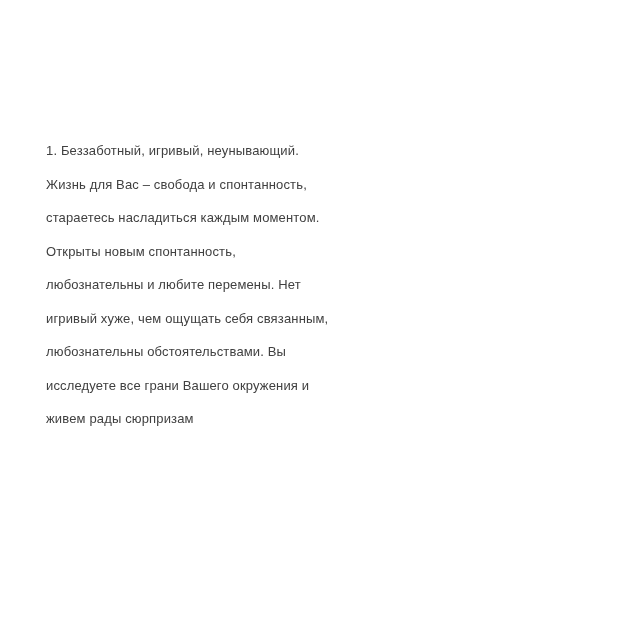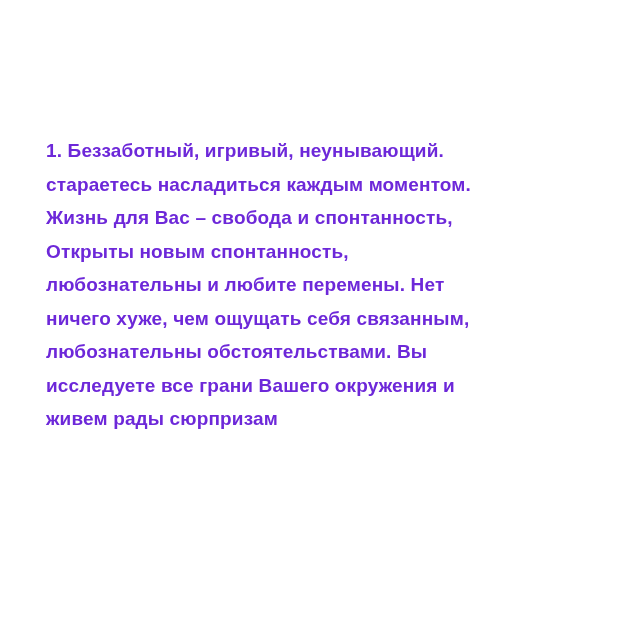--- a/index.html
+++ b/index.html
@@ -20,36 +20,36 @@
     background: #ffffff;
     box-sizing: border-box;
   }
   #text-block {
     position: absolute;
     left: 46px;
     top: 134px;
     width: 538px;
   }
   .line {
-    font-size: 19px;
+    font-size: 13px;
     line-height: 33.5px;
-    color: #6d28d9;
+    color: #404040;
     letter-spacing: 0.15px;
     white-space: pre;
-    font-weight: 700;
+    font-weight: 400;
   }
 </style>
 </head>
 <body>
 
 <div id="page">
   <div id="text-block">
     <div class="line">1. Беззаботный, игривый, неунывающий.</div>
+    <div class="line">Жизнь для Вас – свобода и спонтанность,</div>
     <div class="line">стараетесь насладиться каждым моментом.</div>
-    <div class="line">Жизнь для Вас – свобода и спонтанность,</div>
     <div class="line">Открыты новым спонтанность,</div>
     <div class="line">любознательны и любите перемены. Нет</div>
-    <div class="line">ничего хуже, чем ощущать себя связанным,</div>
+    <div class="line">игривый хуже, чем ощущать себя связанным,</div>
     <div class="line">любознательны обстоятельствами. Вы</div>
     <div class="line">исследуете все грани Вашего окружения и</div>
     <div class="line">живем рады сюрпризам</div>
   </div>
 </div>
 
 </body></html>

